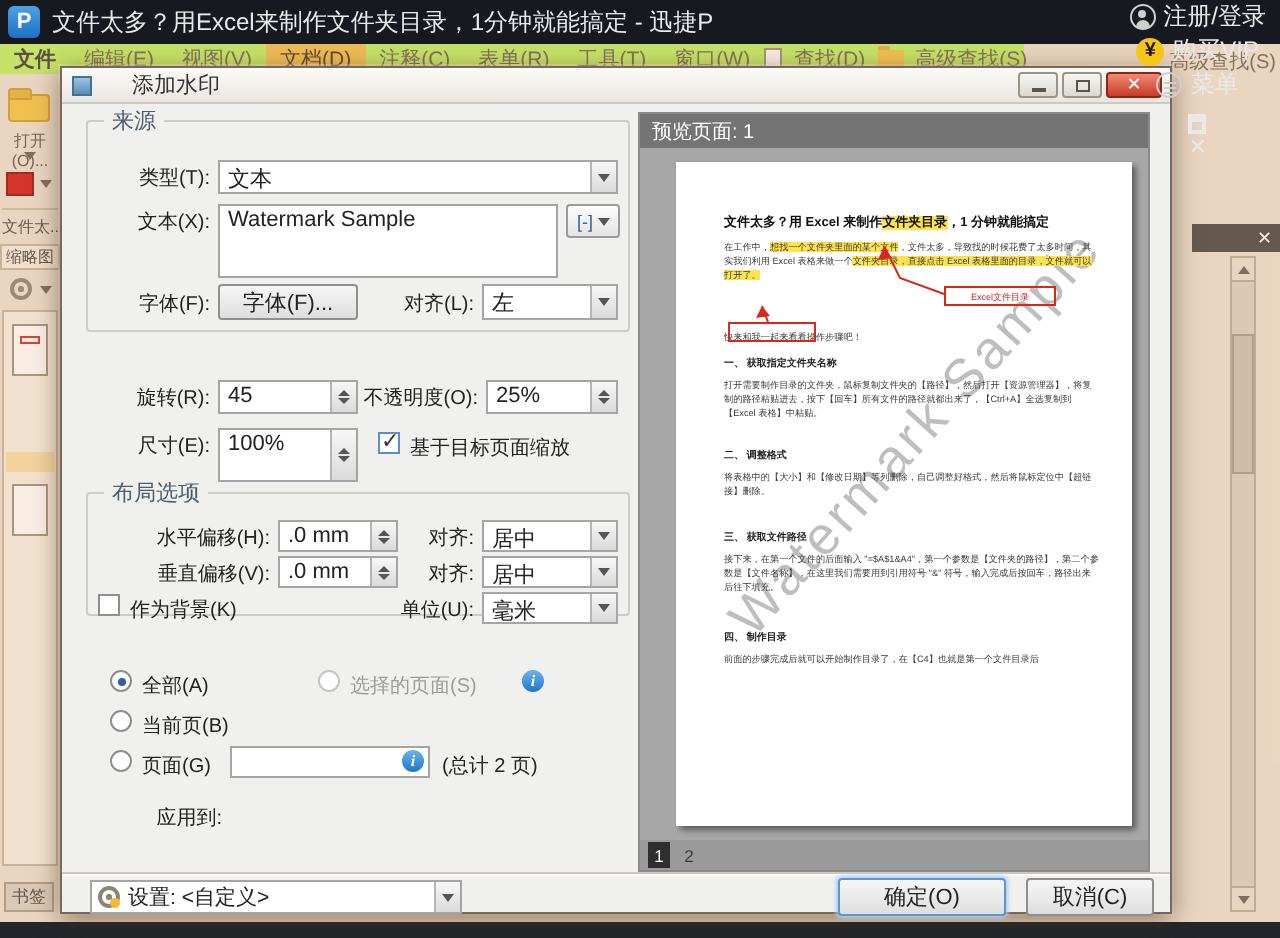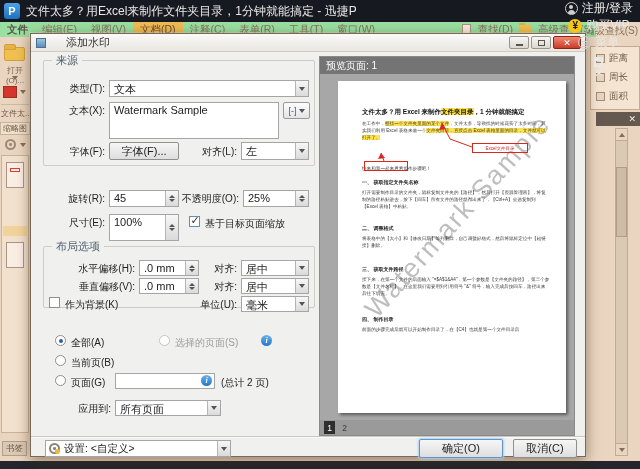--- a/index.html
+++ b/index.html
@@ -22,21 +22,21 @@
     display:inline-flex;align-items:center;justify-content:center;}
   .burger{width:13px;height:13px;border:1px solid #cfcfcf;border-radius:50%;position:relative;}
   .burger::before{content:'';position:absolute;left:2.5px;top:3.5px;width:6px;height:1px;background:#cfcfcf;
     box-shadow:0 2.5px 0 #cfcfcf,0 5px 0 #cfcfcf;}
   .winbtn{width:28px;height:22px;display:flex;align-items:center;justify-content:center;color:#fff;cursor:pointer;}
   .min-g{width:9px;height:2px;background:#e9e9e9;margin-top:6px;}
   .max-g{width:9px;height:8px;border:2px solid #e9e9e9;}
   .close-g{font-size:11px;color:#e9e9e9;}
 
   
-  .menubar{position:absolute;left:0;top:22px;width:596px;height:15px;background:#86efac;
+  .menubar{position:absolute;left:0;top:22px;width:512px;height:15px;background:#bef264;
     display:flex;align-items:center;font-size:10.5px;color:#6e6458;z-index:1;}
   .menu-item{padding:0 7px;white-space:nowrap;}
   .menu-item.first{color:#3a3a3a;font-weight:bold;}
   .menu-item.active{background:#f2c14e;color:#40351c;height:15px;display:flex;align-items:center;}
   .mb-right{margin-left:auto;display:flex;align-items:center;gap:6px;padding-right:2px;white-space:nowrap;}
   .doc-ic{width:9px;height:11px;background:#fdfdfb;border:1px solid #9a8f7d;display:inline-block;}
   .fold-ic{width:13px;height:9px;background:#f3c748;border-radius:1px;position:relative;display:inline-block;}
   .fold-ic::before{content:'';position:absolute;top:-2px;left:0;width:6px;height:2px;background:#dfb23a;border-radius:1px 1px 0 0;}
 
   
@@ -227,34 +227,20 @@
           <div class="mini-red"></div>
         </div>
       <div class="sel-band"></div>
       <div class="pg-thumb" style="top:86px;"></div>
     </div>
     <div class="bookmark-tab">书签</div>
   </div>
 
   <div class="right-strip">
     <div class="rs-find">高级查找(S)</div>
-    <div class="rs-menu">
-      <div class="rs-menu-item">
-        <span class="rs-mi-ic"></span>
-        <span>距离</span>
-      </div>
-      <div class="rs-menu-item">
-        <span class="rs-mi-ic"></span>
-        <span>周长</span>
-      </div>
-      <div class="rs-menu-item">
-        <span class="rs-mi-ic"></span>
-        <span>面积</span>
-      </div>
-    </div>
     <div class="rs-darkbar">
         <span class="x">✕</span>
       </div>
     <div class="scrollbar">
       <div class="sb-btn" style="top:0;">
           <div class="tri-up-s"></div>
         </div>
       <div class="sb-thumb"></div>
       <div class="sb-btn down">
           <div class="tri-dn-s"></div>
@@ -386,26 +372,20 @@
     <div class="lbl dis" style="left:144px;top:302px;">选择的页面(S)</div>
     <div class="info" style="left:230px;top:301px;">i</div>
     <div class="radio" style="left:24px;top:321px;"></div>
     <div class="lbl" style="left:40px;top:322px;">当前页(B)</div>
     <div class="radio" style="left:24px;top:341px;"></div>
     <div class="lbl" style="left:40px;top:342px;">页面(G)</div>
     <div class="tbox" style="left:84px;top:339px;width:100px;height:16px;" title=""></div>
     <div class="info" style="left:170px;top:341px;">i</div>
     <div class="lbl" style="left:190px;top:342px;">(总计 2 页)</div>
     <div class="lbl r" style="left:40px;top:368px;width:40px;">应用到:</div>
-    <div class="tbox combo" style="left:84px;top:366px;width:106px;height:16px;">
-      <span>所有页面</span>
-      <span class="arr">
-          <span class="tri-c"></span>
-        </span>
-    </div>
 
     <div class="preview">
       <div class="pv-header">预览页面: 1</div>
       <div class="page">
         <div class="watermark">Watermark Sample</div>
         <div class="page-text">
           <div class="doc-title"><span>文件太多？用 Excel 来制作</span><span class="hl">文件夹目录</span><span>，1 分钟就能搞定</span></div>
           <div class="doc-para"><span>在工作中，</span><span class="hl">想找一个文件夹里面的某个文件</span><span>，文件太多，导致找的时候花费了太多时间，其实我们利用 Excel 表格来做一个</span><span class="hl">文件夹目录，直接点击 Excel 表格里面的目录，文件就可以打开了。</span></div>
           <div class="doc-lead">快来和我一起来看看操作步骤吧！</div>
           <div class="sec">

